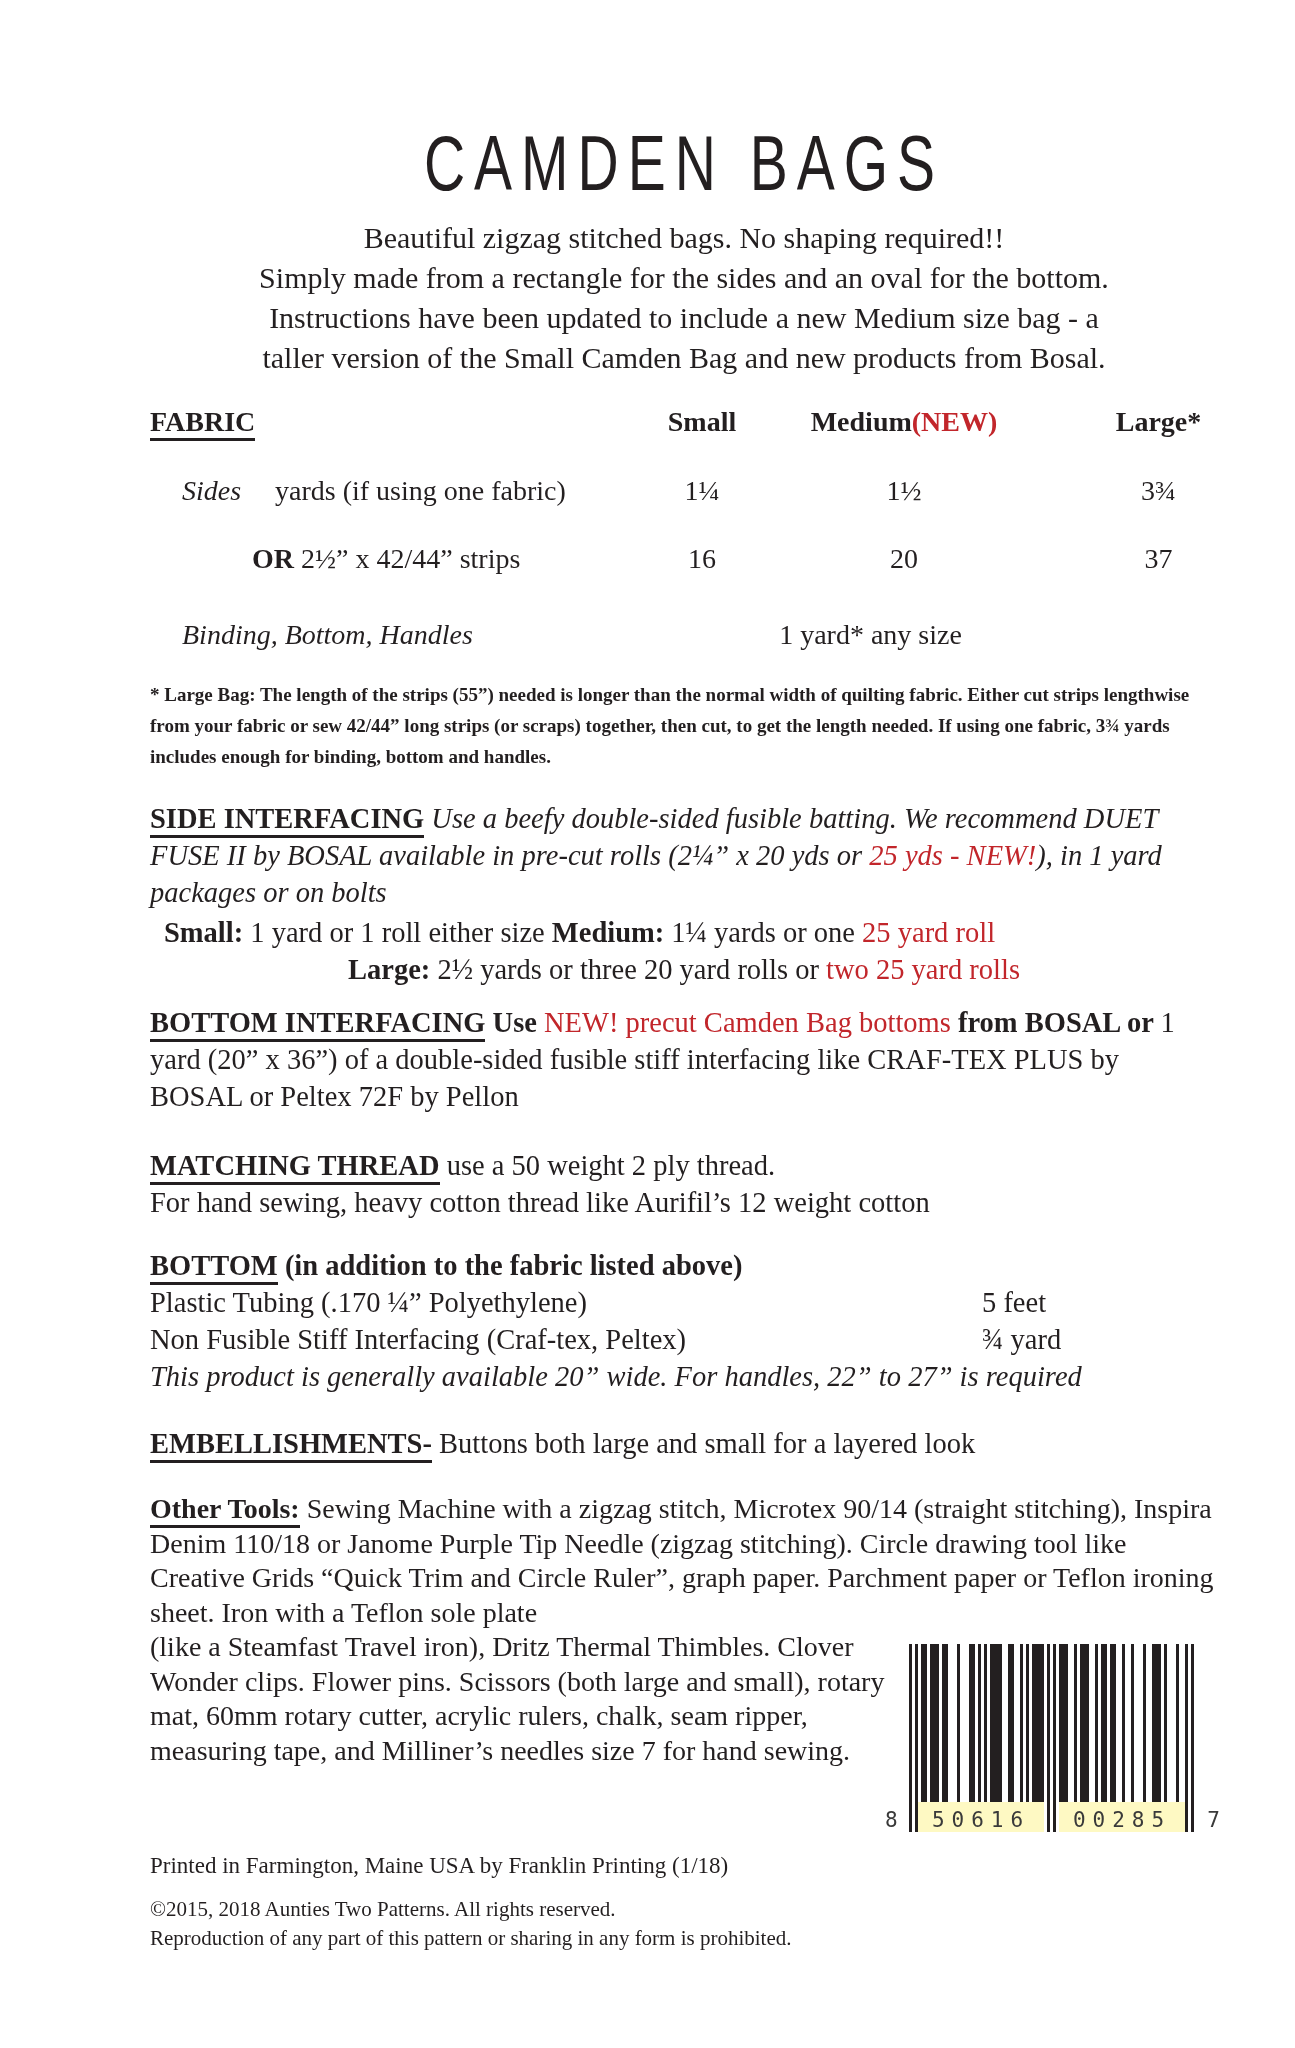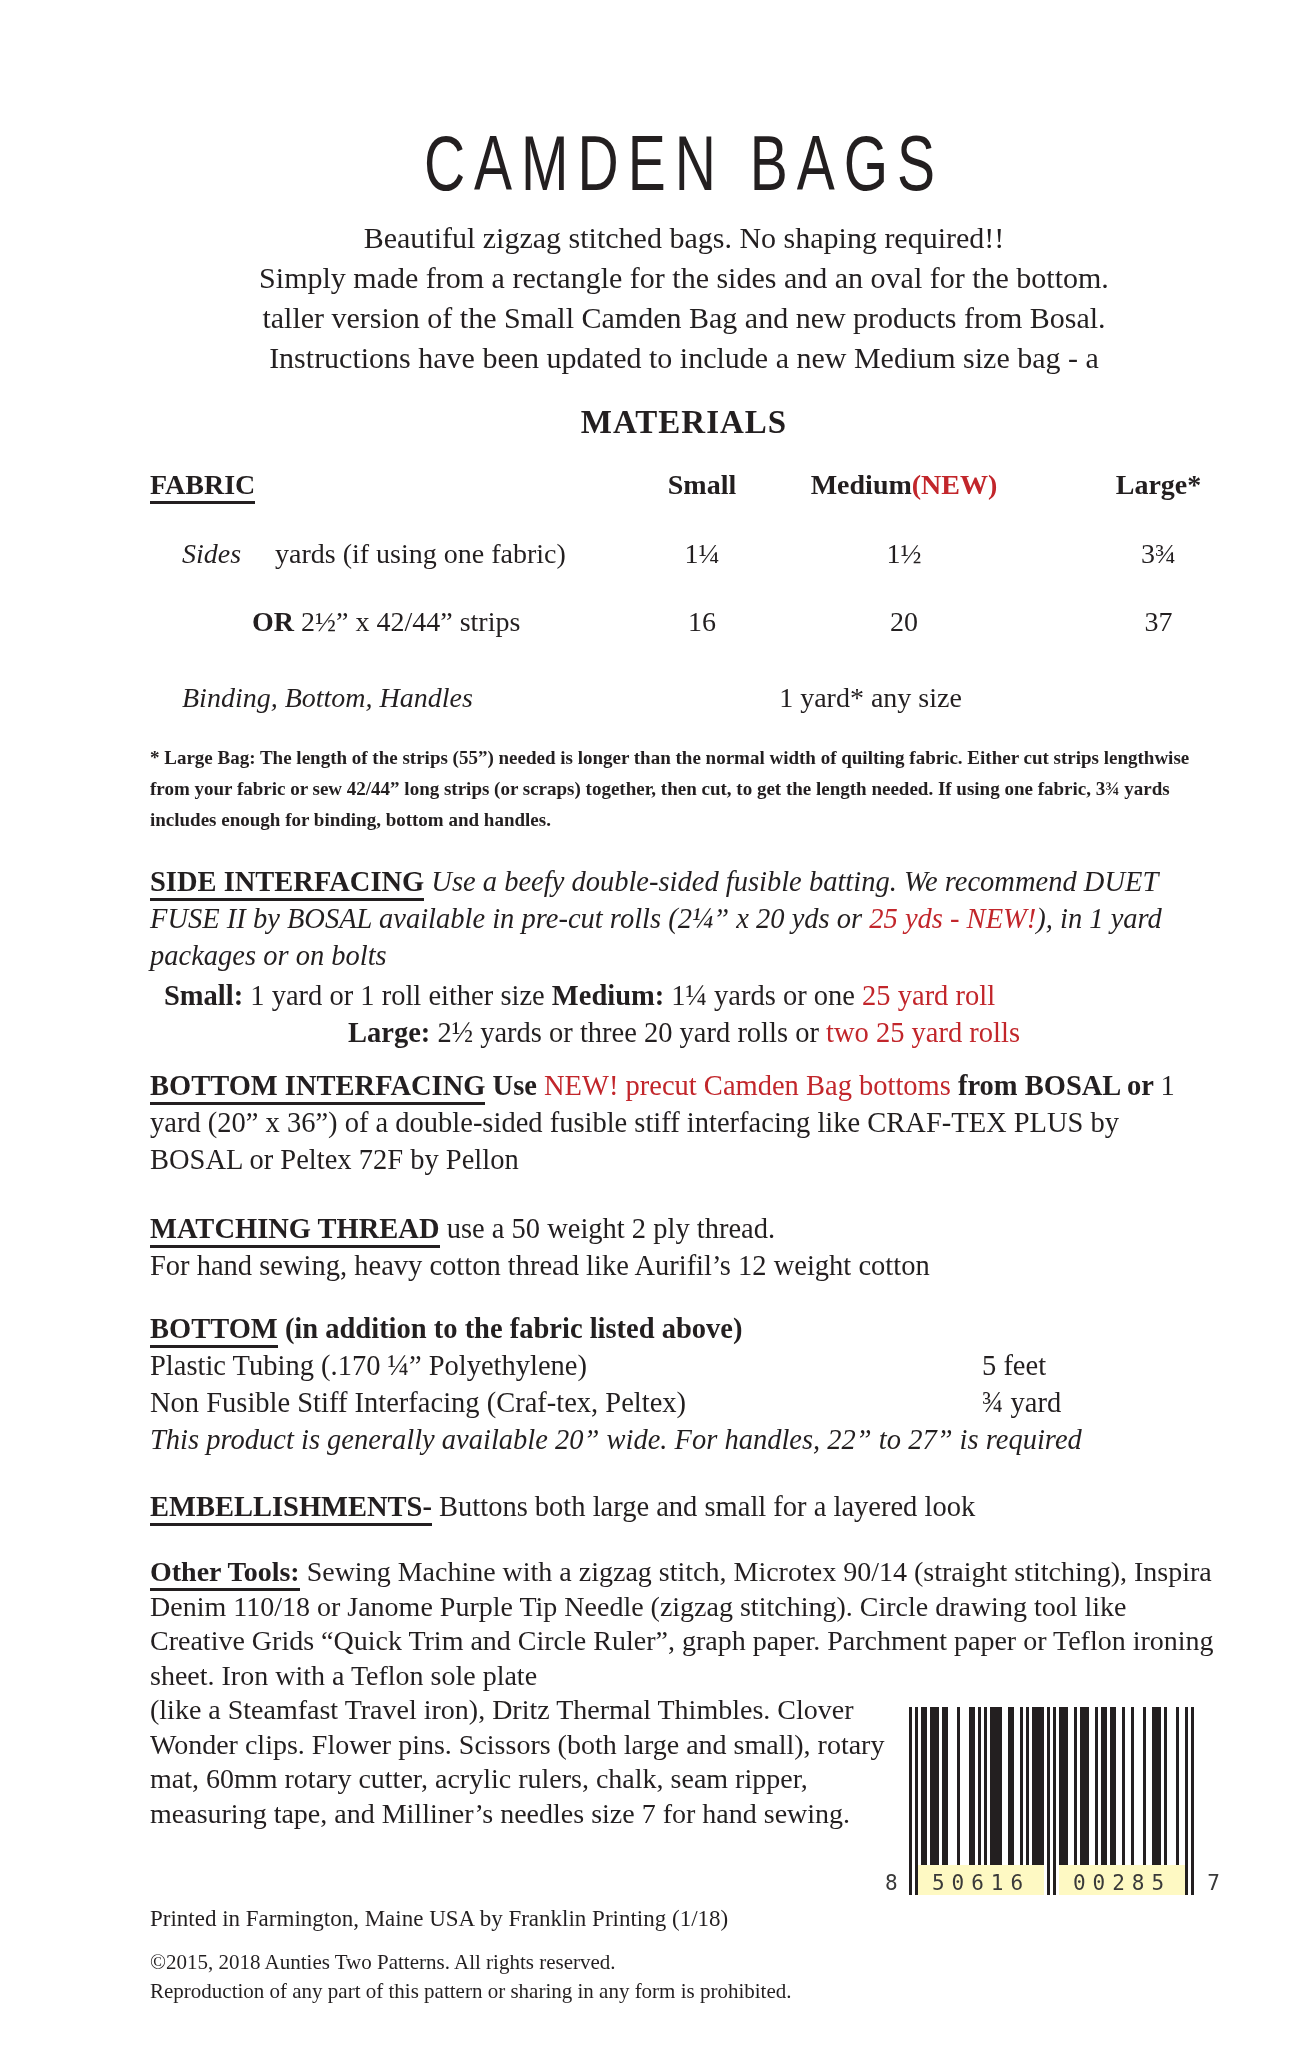--- a/index.html
+++ b/index.html
@@ -66,40 +66,39 @@
   .bc-bars .m0{background:transparent;}
   .bc-numbox{position:absolute;bottom:0;height:30px;background:#fef9c3;display:flex;align-items:flex-end;justify-content:center;}
   .bc-num{font-family:"DejaVu Sans Mono","Liberation Mono",monospace;font-size:21px;line-height:24px;letter-spacing:7px;color:#3a3a3a;}
   .bc-left{left:9px;width:126px;}
   .bc-right{left:150px;width:126px;}
   .bc-outer{position:absolute;bottom:0;font-family:"DejaVu Sans Mono","Liberation Mono",monospace;font-size:21px;line-height:24px;color:#3a3a3a;}
   .bc-d1{left:-24px;}
   .bc-d2{right:-26px;}
 
   
-  .printed{margin-top:10px;font-size:23px;line-height:27px;}
+  .printed{margin-top:20px;font-size:23px;line-height:27px;}
   .copyright{margin-top:16px;font-size:21px;line-height:29px;}
 </style>
 </head>
 <body>
 
 <div class="page">
 
   <div class="title-wrap">
     <div class="title">CAMDEN BAGS</div>
   </div>
 
   <div class="intro">
       <div>Beautiful zigzag stitched bags. No shaping required!!</div>
       <div>Simply made from a rectangle for the sides and an oval for the bottom.</div>
+      <div>Instructions have been updated to include a new Medium size bag - a</div>
       <div>taller version of the Small Camden Bag and new products from Bosal.</div>
-      <div>Instructions have been updated to include a new Medium size bag - a</div>
     </div>
 
-  <div class="materials-h">MATERIALS</div>
 
   <div class="mt-grid">
     <div class="cell"><span class="h-ul">FABRIC</span></div>
     <div class="cell c bold">Small</div>
     <div class="cell c bold"><span>Medium</span><span class="red">(NEW)</span></div>
     <div class="cell c bold">Large*</div>
 
     <div class="cell"><span class="italic sides">Sides</span><span>yards (if using one fabric)</span></div>
     <div class="cell c">1¼</div>
     <div class="cell c">1½</div>

